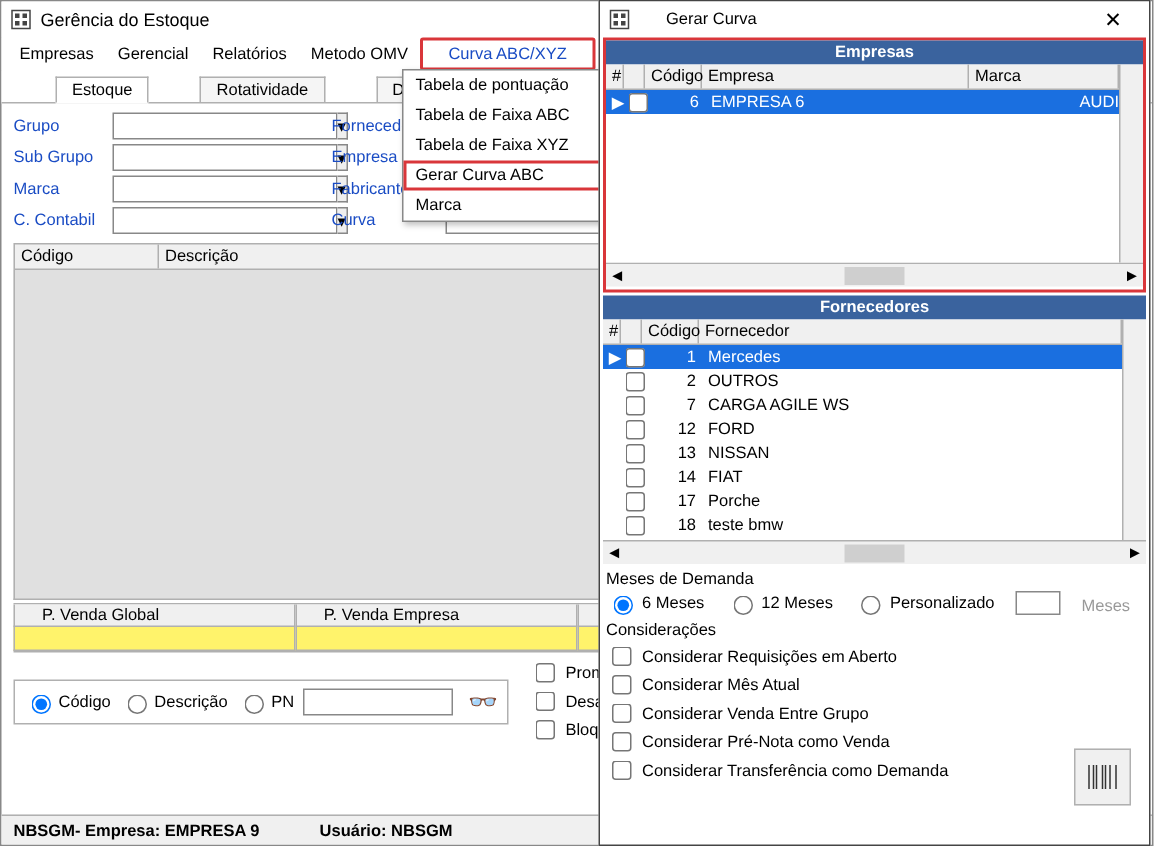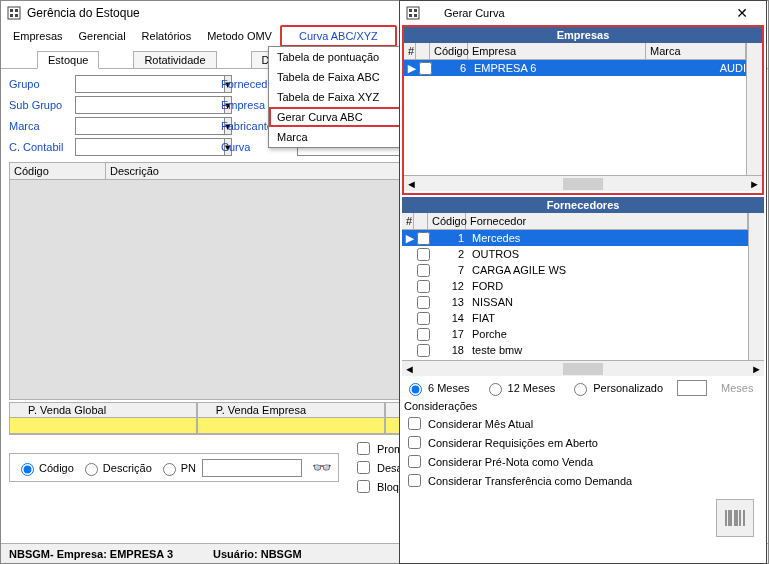--- a/index.html
+++ b/index.html
@@ -60,21 +60,21 @@
   .mgrid-row .ck { width: 14px; display: flex; justify-content: center; }
   .mgrid-row .ck input { margin: 0; }
   .mgrid-row .code { width: 38px; text-align: right; padding-right: 4px; }
   .mgrid-row .name { flex: 1; padding-left: 4px; }
   .mgrid-row .marca { width: 100px; padding-left: 4px; text-align: right; }
   .hscroll { height: 16px; background: #f0f0f0; border-top: 1px solid #b0b0b0; display: flex; align-items: center; justify-content: space-between; padding: 0 2px; }
   .hscroll .thumb { background: #cfcfcf; width: 40px; height: 12px; }
   .forn-section .mgrid-body { height: 130px; overflow: hidden; }
   .meses { margin: 4px 4px 0 4px; }
   .meses .lbl { margin-bottom: 2px; }
-  .meses .opts { display: flex; align-items: center; gap: 14px; }
+  .meses .opts { display: flex; align-items: flex-end; gap: 14px; }
   .meses .opts label { display: flex; align-items: center; gap: 3px; }
   .meses .num { width: 30px; border: 1px solid #888; height: 16px; }
   .consider { margin: 4px 4px 0 4px; }
   .consider .crow { display: flex; align-items: center; gap: 4px; }
   .barcode-btn { position: absolute; right: 12px; bottom: 26px; width: 38px; height: 38px; border: 1px solid #b0b0b0; display: flex; align-items: center; justify-content: center; font-size: 20px; background: #f0f0f0; }
   .vscroll { width: 16px; background: #f0f0f0; border-left: 1px solid #b0b0b0; }
   .grid-wrap { display: flex; }
   .grid-wrap .body-area { flex: 1; }
   svg { display: block; }
 </style>
@@ -237,21 +237,21 @@
           </span>
         <span class="tool">
             <span>🏦</span>
             <span>Banco</span>
           </span>
       </div>
     </div>
   </div>
 
   <div class="statusbar">
-    <span><b>NBSGM- Empresa: EMPRESA 3</b></span>
+    <span><b>NBSGM- Empresa: EMPRESA 9</b></span>
     <span><b><span>Usuário:</span> <span>NBSGM</span></b></span>
   </div>
 </div>
 
 <div class="dropdown">
   <div class="ditem">Tabela de pontuação</div>
   <div class="ditem">Tabela de Faixa ABC</div>
   <div class="ditem">Tabela de Faixa XYZ</div>
   <div class="ditem highlight">Gerar Curva ABC</div>
   <div class="ditem">Marca</div>
@@ -386,20 +386,21 @@
       <div class="vscroll"></div>
     </div>
     <div class="hscroll" style="margin:0 2px">
         <span>◄</span>
         <div class="thumb"></div>
         <span>►</span>
       </div>
   </div>
 
   <div class="meses">
+    <div class="lbl">Meses de Demanda</div>
     <div class="opts">
       <label>
           <input type="radio" name="md" checked="" style="">
           <span>6 Meses</span>
         </label>
       <label>
           <input type="radio" name="md" style="">
           <span>12 Meses</span>
         </label>
       <label>
@@ -409,25 +410,29 @@
       <input class="num" type="text" style="">
       <span style="color:#999">Meses</span>
     </div>
   </div>
 
   <div class="consider">
     <div style="margin-bottom:2px">Considerações</div>
     <div id="consider-list">
         <div class="crow">
           <input type="checkbox" style="">
+          <span>Considerar Requisições em Aberto</span>
+        </div>
+        <div class="crow">
+          <input type="checkbox" style="">
           <span>Considerar Mês Atual</span>
         </div>
         <div class="crow">
           <input type="checkbox" style="">
-          <span>Considerar Requisições em Aberto</span>
+          <span>Considerar Venda Entre Grupo</span>
         </div>
         <div class="crow">
           <input type="checkbox" style="">
           <span>Considerar Pré-Nota como Venda</span>
         </div>
         <div class="crow">
           <input type="checkbox" style="">
           <span>Considerar Transferência como Demanda</span>
         </div>
       </div>

